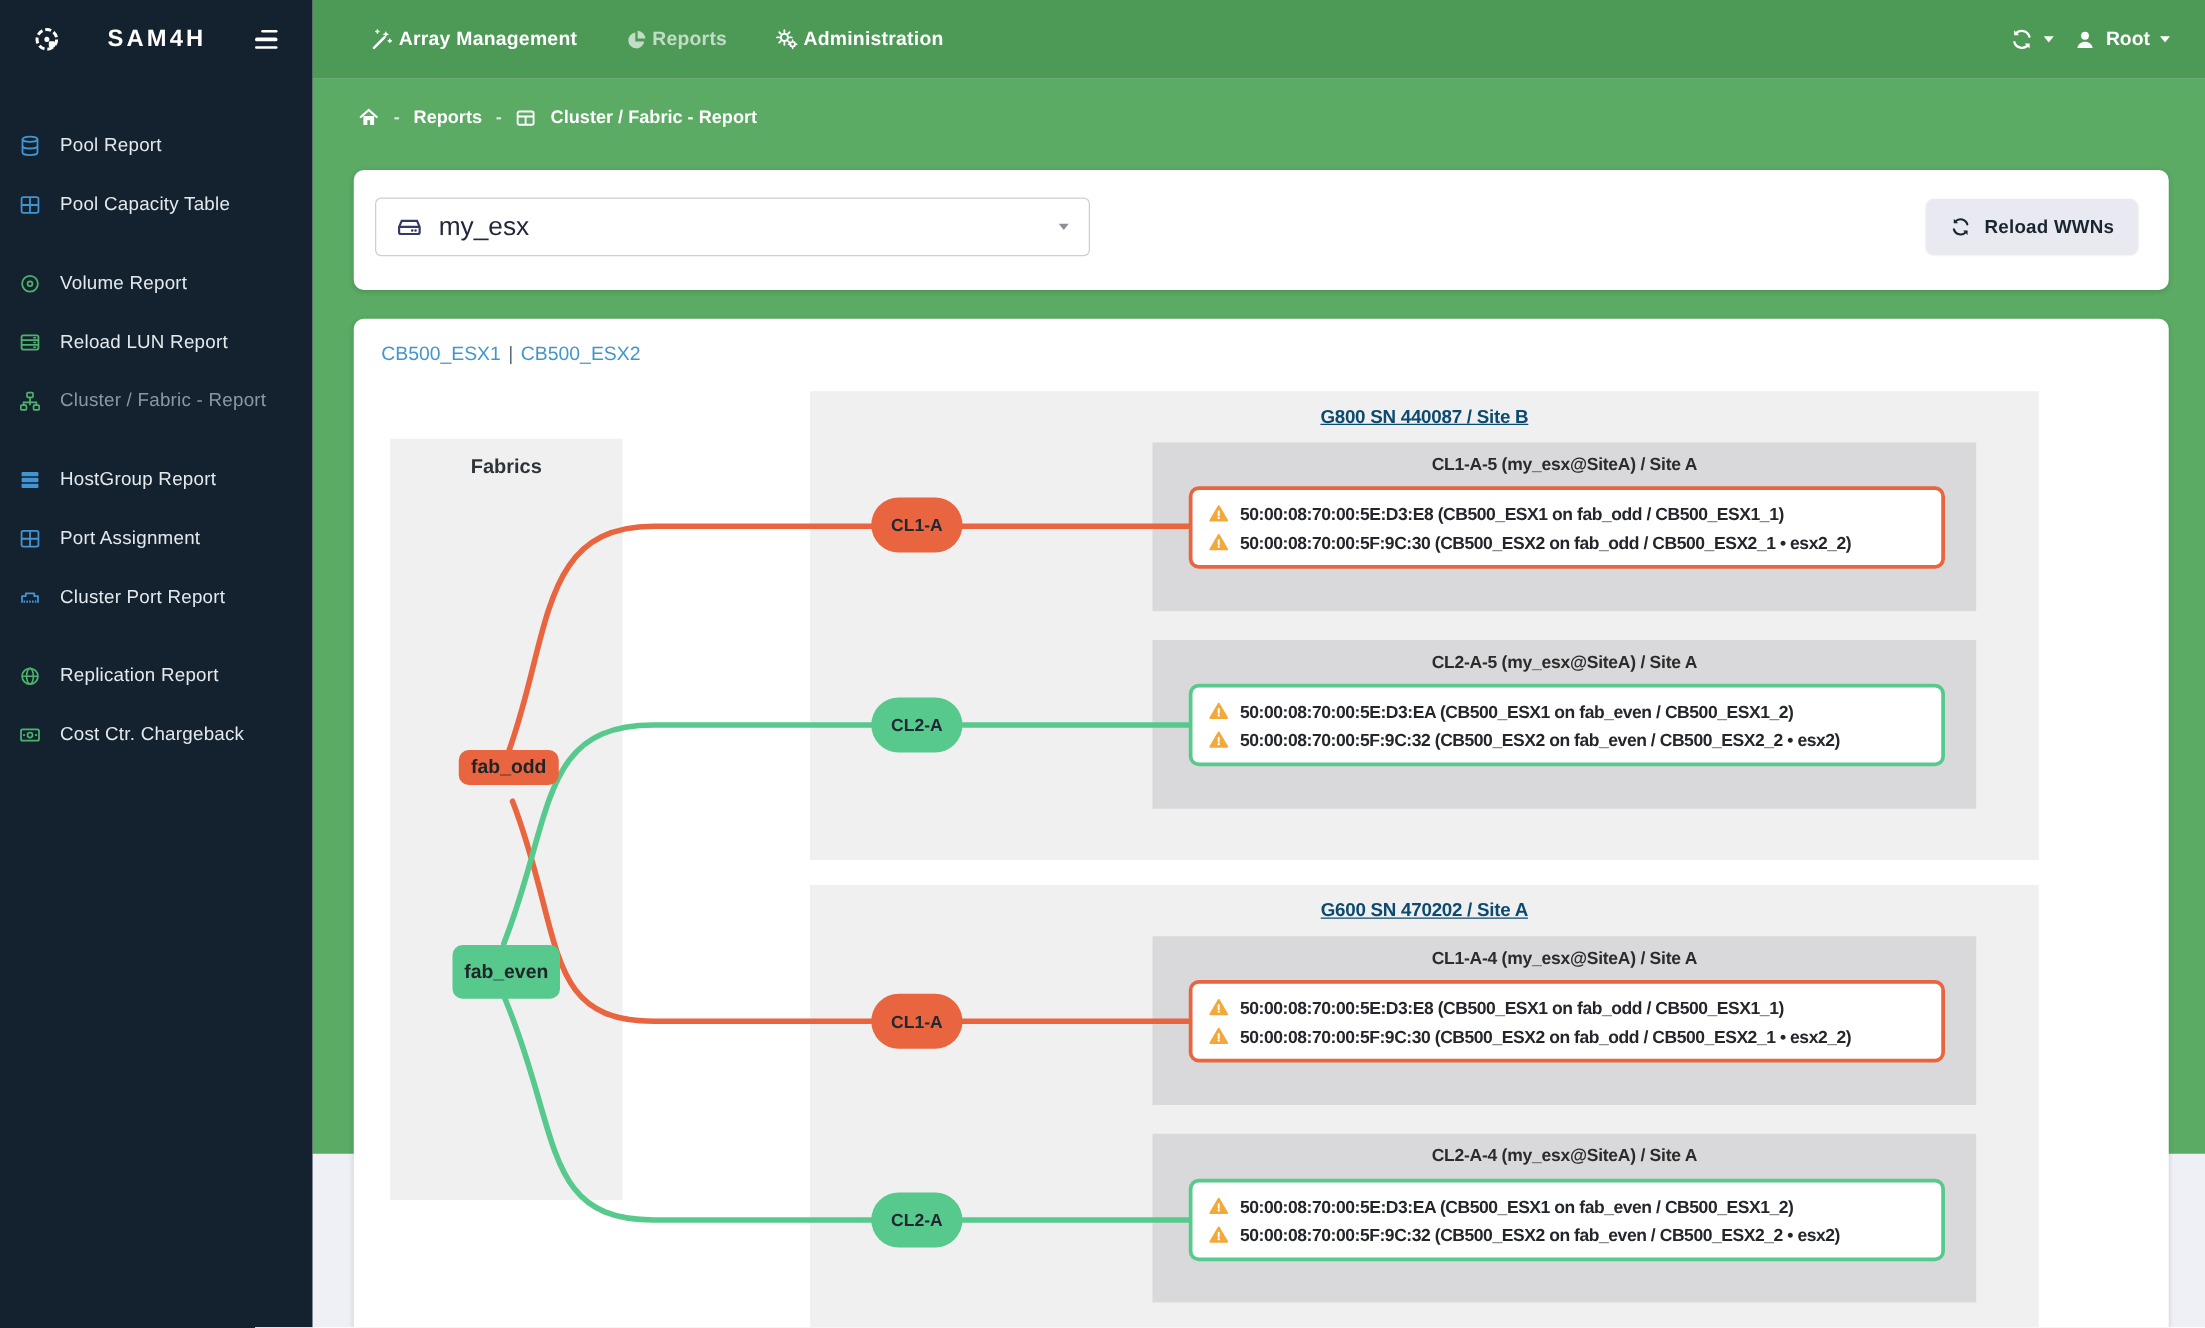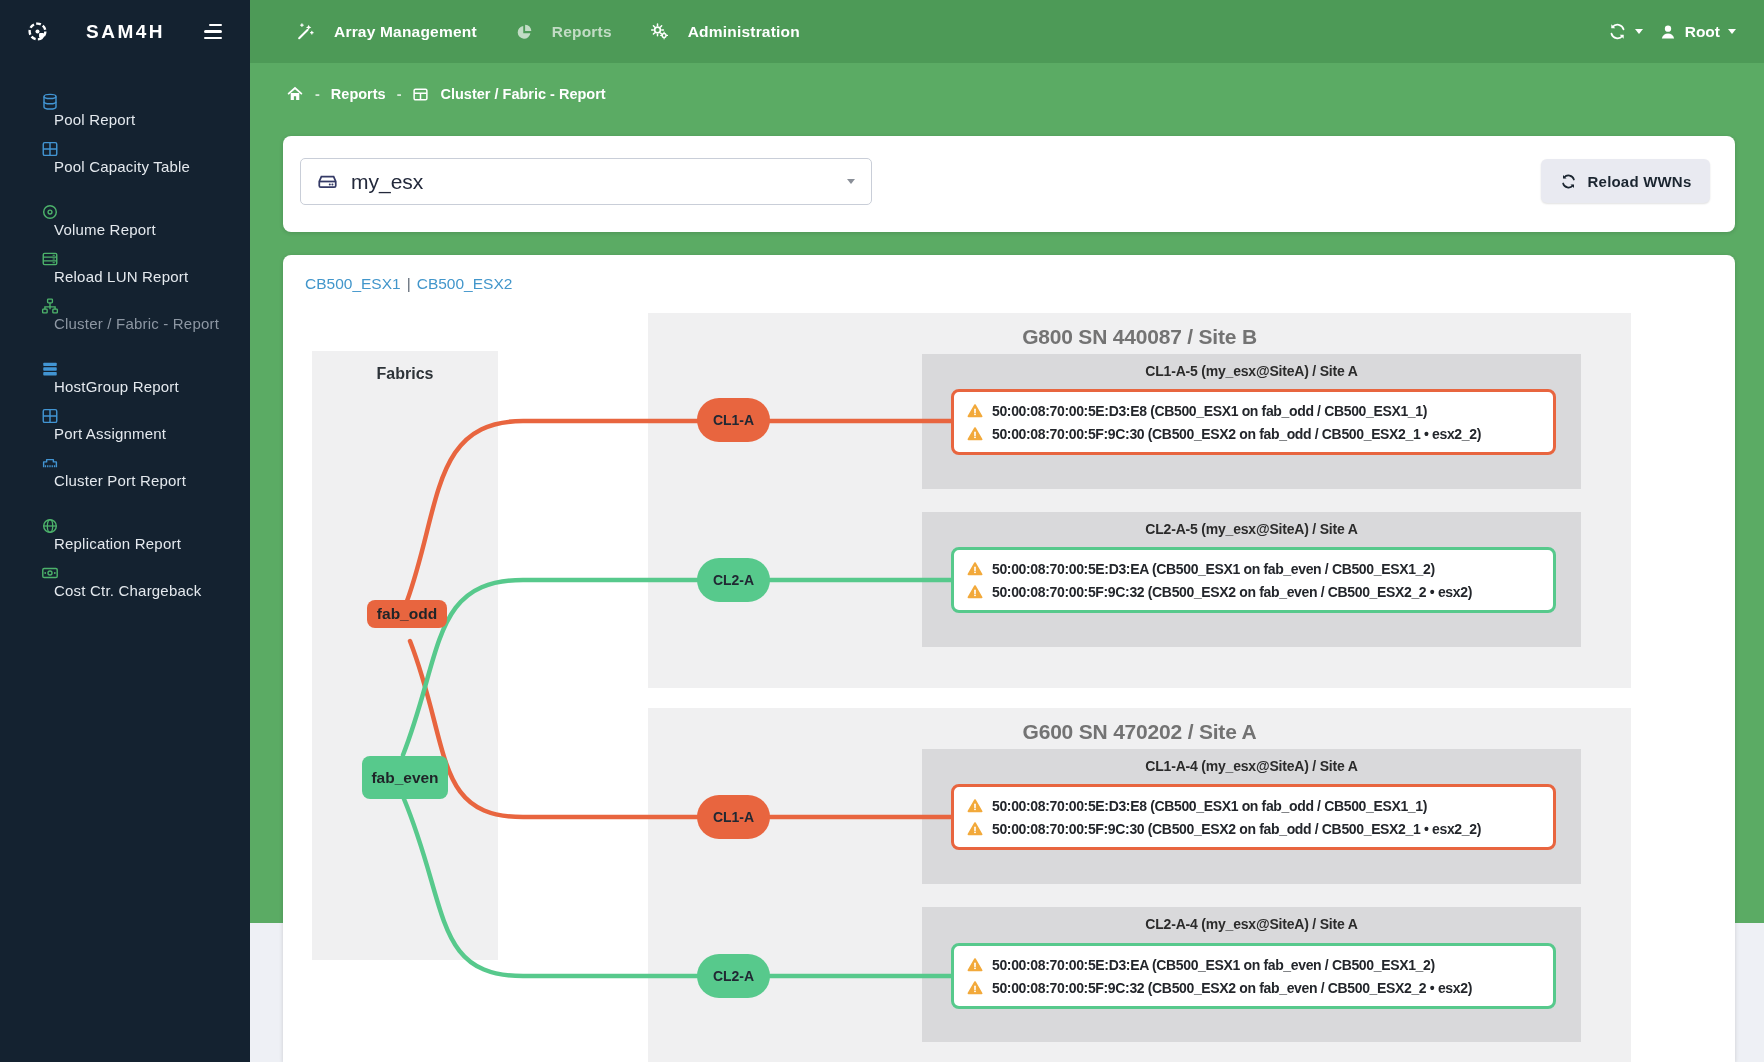--- a/index.html
+++ b/index.html
@@ -5,39 +5,39 @@
   * { box-sizing: border-box; margin: 0; padding: 0; }
   html,body { width:1764px; height:1062px; }
   body { font-family:"Liberation Sans","DejaVu Sans",sans-serif; overflow:hidden; }
   .page { position:relative; width:1764px; height:1062px; background:#EEF0F5; overflow:hidden; }
 
   
   .green-band { position:absolute; left:250px; top:63px; width:1514px; height:860px; background:#5BAB64; }
   .navbar { position:absolute; left:250px; top:0; width:1514px; height:63px; background:#4D9A57;
             display:flex; align-items:center; padding:0 28px 0 46px; }
   .nav-items { display:flex; align-items:center; gap:38px; }
-  .nav-item { display:flex; align-items:center; gap:19px; color:#fff; font-size:15.5px; font-weight:600; cursor:pointer; letter-spacing:.2px; }
+  .nav-item { display:flex; align-items:center; gap:4px; color:#fff; font-size:15.5px; font-weight:600; cursor:pointer; letter-spacing:.2px; }
   .nav-item.dim { color:rgba(255,255,255,.66); }
   .nav-item.dim svg { opacity:.66; }
   .nav-right { margin-left:auto; display:flex; align-items:center; gap:16px; color:#fff; }
   .nav-chip { display:flex; align-items:center; gap:8px; font-size:15.5px; font-weight:600; cursor:pointer; }
   .caret { width:0; height:0; border-left:4.5px solid transparent; border-right:4.5px solid transparent; border-top:5.5px solid currentColor; display:inline-block; }
   .breadcrumb { position:absolute; left:286px; top:85px; display:flex; align-items:center; gap:11px; color:#fff; font-size:14.5px; font-weight:600; }
   .bc-sep { color:rgba(255,255,255,.75); font-weight:700; }
 
   
   .sidebar { position:absolute; left:0; top:0; width:250px; height:1062px; background:#142230; z-index:5; }
   .brand { display:flex; align-items:center; height:63px; padding:0 26px; }
   .brand-title { flex:1; text-align:center; color:#fff; font-size:19px; font-weight:600; letter-spacing:2.5px; }
   .hamburger { display:flex; flex-direction:column; gap:4px; cursor:pointer; padding:4px 2px; }
   .hamburger i { display:block; width:18px; height:2.4px; background:#fff; border-radius:2px; }
   .hamburger i:first-child { width:13px; align-self:flex-end; }
   .side-list { padding-top:30px; }
   .side-group { margin-bottom:16px; }
-  .side-item { display:flex; height:47px; padding-left:40px; cursor:pointer;flex-direction:column; }
+  .side-item { display:flex; align-items:center; height:47px; padding-left:14px; cursor:pointer; }
   .side-item .s-icon { width:20px; display:flex; justify-content:center; }
   .side-item .s-label { margin-left:14px; color:#E4E9EE; font-size:15px; font-weight:500; letter-spacing:.2px; }
   .side-item.active .s-label { color:#8D97A3; }
   .ic-blue { color:#4295D3; } .ic-green { color:#4DB36B; } .ic-white { color:#fff; } .ic-dark { color:#1B2530; } .ic-navy { color:#343A66; }
   svg { display:block; }
 
   
   .filter-card { position:absolute; left:283px; top:136px; width:1452px; height:96px; background:#fff; border-radius:8px;
                  box-shadow:0 1px 4px rgba(0,0,0,.15); }
   .select-box { position:absolute; left:17px; top:22px; width:572px; height:47px; border:1px solid #C9CED8; border-radius:5px;
@@ -54,21 +54,21 @@
   .cluster-links { position:absolute; left:22px; top:20px; font-size:15.5px; font-weight:500; }
   .cluster-links a { color:#4296CB; text-decoration:none; cursor:pointer; }
   .cluster-links .pipe { color:#5F6A76; margin:0 6px; }
 
   .fabrics-col { position:absolute; left:29px; top:96px; width:186px; height:609px; background:#F0F0F1; }
   .fabrics-title { text-align:center; padding-top:14px; font-size:16px; font-weight:700; color:#2D3338; }
 
   .panel { position:absolute; left:365px; width:983px; background:#F0F0F1; }
   .panel.g800 { top:58px; height:375px; }
   .panel.g600 { top:453px; height:354px; }
-  .panel-title { text-align:center; padding-top:12px; font-size:21px; font-weight:700; color:#737373; letter-spacing:-.2px; }
+  .panel-title { text-align:center; padding-top:12px; font-size:15px; font-weight:700; color:#0c4a6e; letter-spacing:-.2px;text-decoration:underline; }
 
   .inner-box { position:absolute; left:639px; width:659px; height:135px; background:#D9D9DB; }
   .inner-title { text-align:center; padding-top:9px; font-size:14px; font-weight:700; color:#2B2B2B; letter-spacing:-.2px; }
 
   .warn-box { position:absolute; left:668px; width:605px; height:66px; background:#fff; border-radius:8px; padding:7px 13px; }
   .warn-box.orange { border:3px solid #E8653F; }
   .warn-box.green  { border:3px solid #57C98C; }
   .warn-row { display:flex; align-items:center; gap:9px; height:23px; font-size:14px; font-weight:700; color:#23262B; letter-spacing:-.35px; white-space:nowrap; }
 
   .connectors { position:absolute; left:0; top:0; pointer-events:none; }

